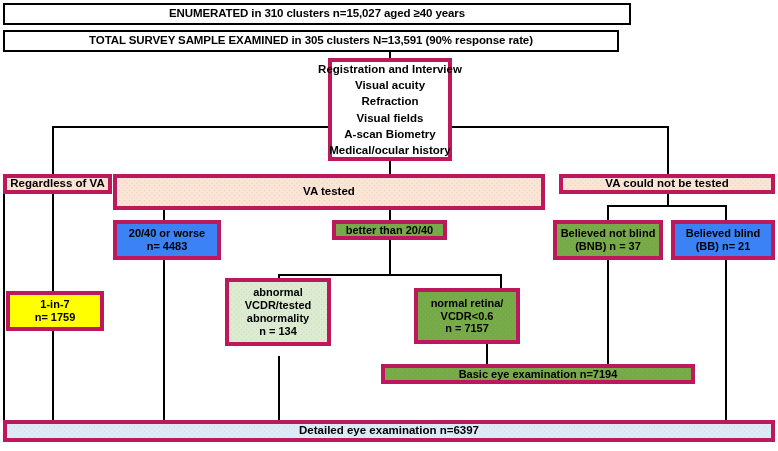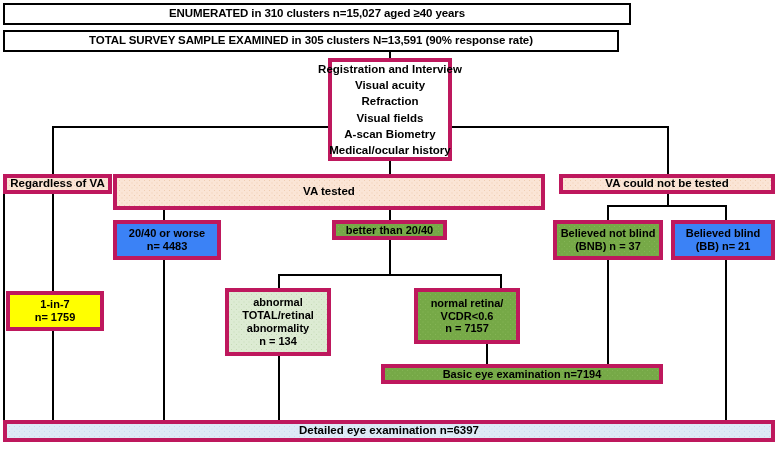--- a/index.html
+++ b/index.html
@@ -197,38 +197,38 @@
 
   <div class="vline" style="left:607px; top:260px; height:105px;"></div>
 
   <div class="vline" style="left:725px; top:260px; height:160px;"></div>
 
   <div class="box yellow" style="left:6px; top:291px; width:98px; height:40px;">
     <span class="line">1-in-7</span>
     <span class="line">n= 1759</span>
   </div>
 
-  <div class="box lightgreen" style="left:225px; top:288px; width:106px; height:68px;">
+  <div class="box lightgreen" style="left:225px; top:278px; width:106px; height:68px;">
     <span class="line">abnormal</span>
-    <span class="line">TOTAL/retinal</span>
+    <span class="line">VCDR/tested</span>
     <span class="line">abnormality</span>
     <span class="line">n = 134</span>
   </div>
 
   <div class="box green" style="left:414px; top:288px; width:106px; height:56px;">
     <span class="line">normal retina/</span>
     <span class="line">VCDR&lt;0.6</span>
     <span class="line">n = 7157</span>
   </div>
 
   <div class="vline" style="left:278px; top:356px; height:64px;"></div>
 
   <div class="vline" style="left:486px; top:344px; height:21px;"></div>
 
-  <div class="box green" style="left:381px; top:364px; width:282px; height:20px;text-align:center;">
+  <div class="box green" style="left:381px; top:364px; width:314px; height:20px;text-align:center;">
     <span class="line">Basic eye examination n=7194</span>
   </div>
 
   <div class="box lightblue" style="left:3px; top:420px; width:772px; height:22px;">
     <span class="line">Detailed eye examination n=6397</span>
   </div>
 
 </div>
 
 </body></html>

